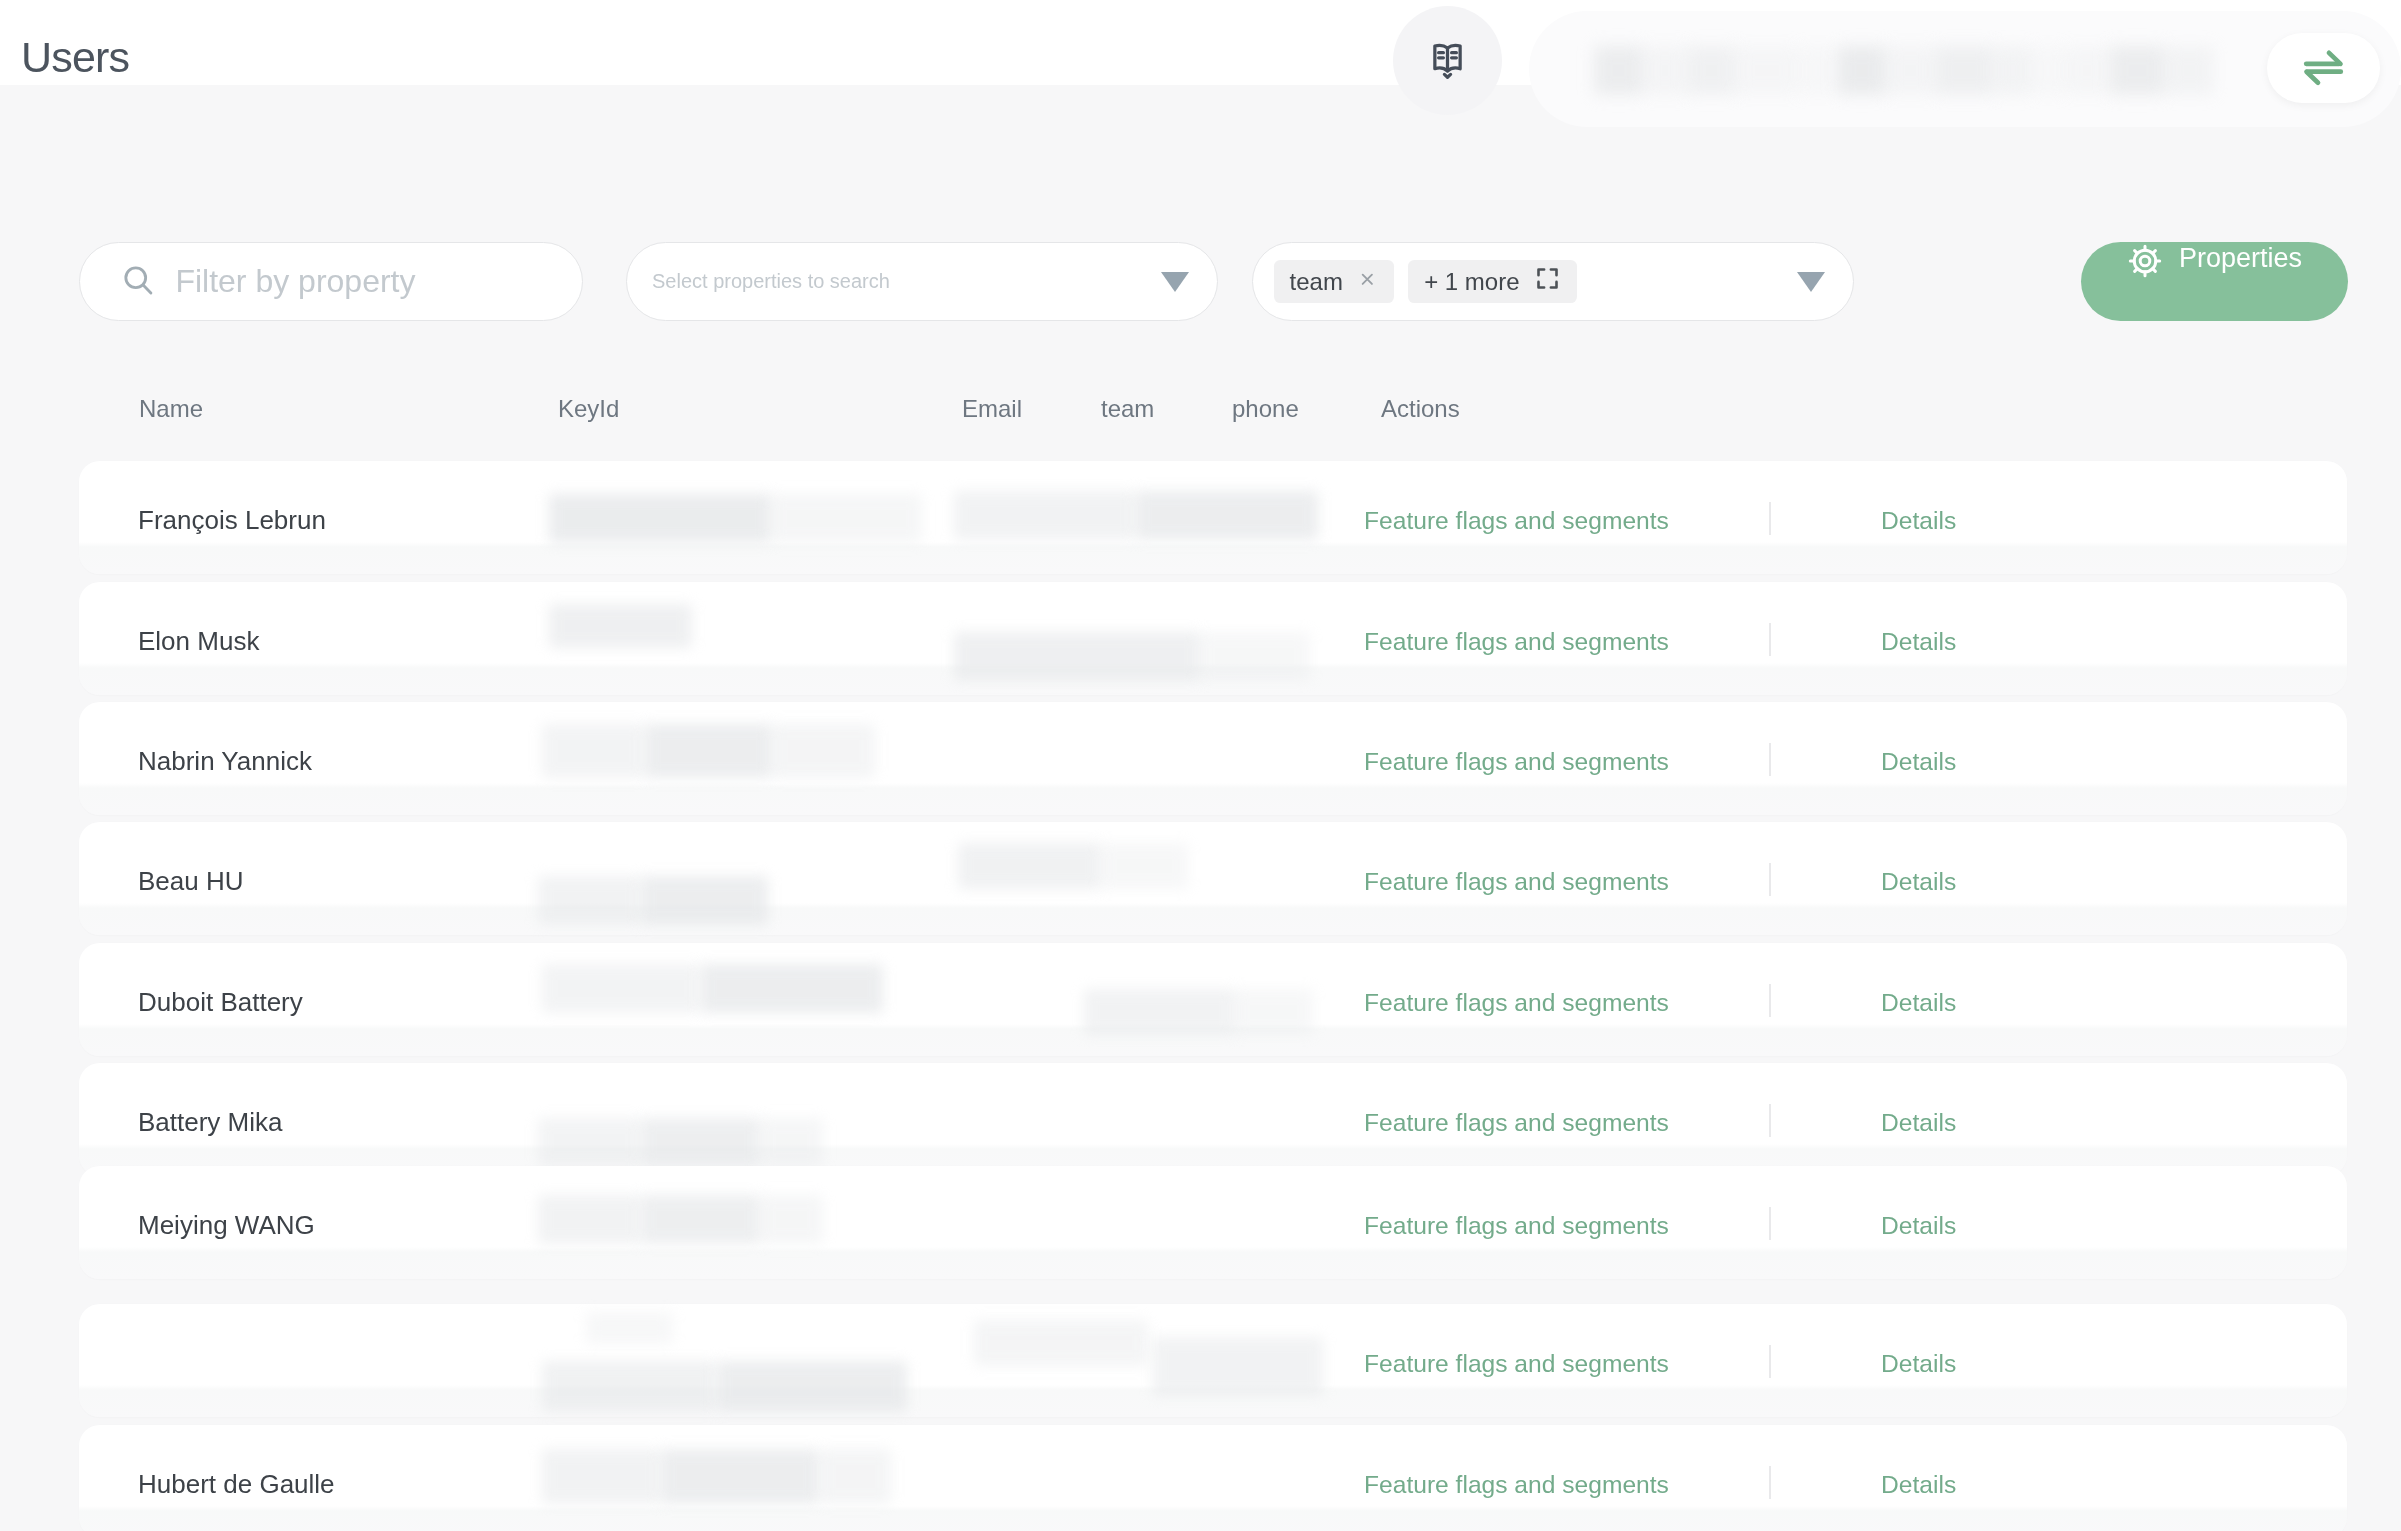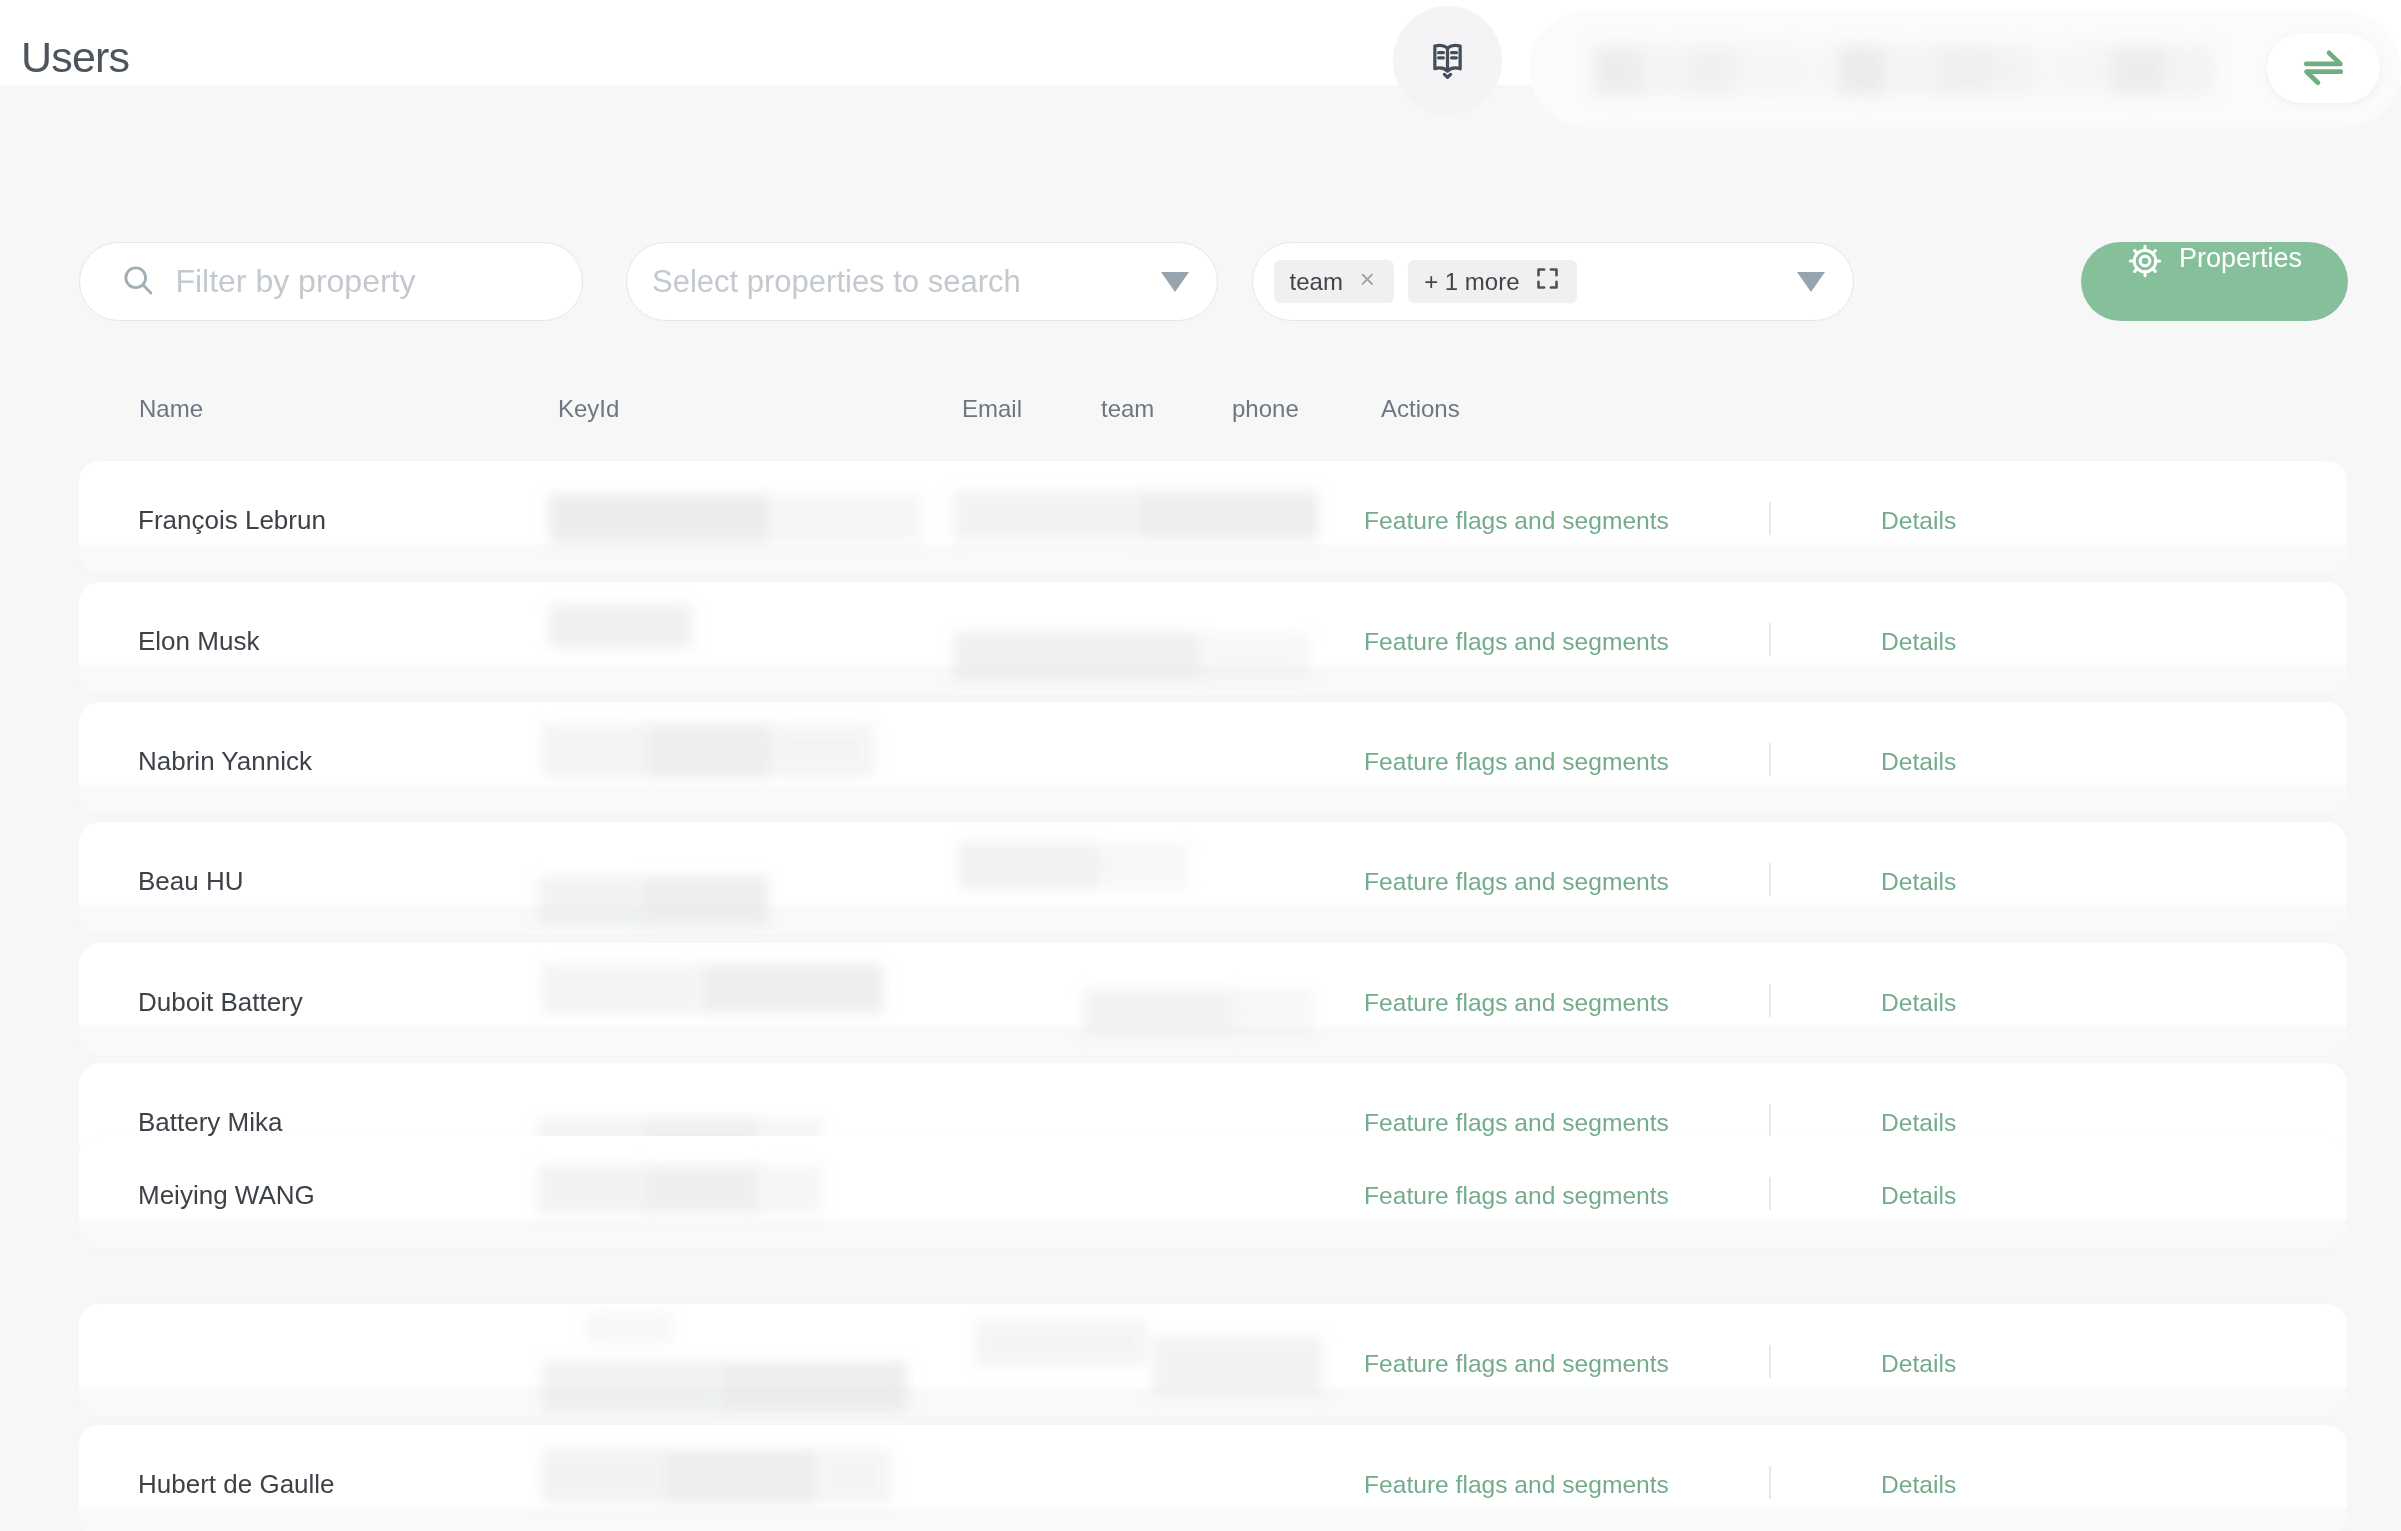--- a/index.html
+++ b/index.html
@@ -21,21 +21,21 @@
             display:flex;align-items:center;justify-content:center;cursor:pointer;}
 
   
   .pill{position:absolute;top:242px;height:79px;background:#ffffff;border:1.6px solid #e5e6e8;
         border-radius:41px;box-sizing:border-box;display:flex;align-items:center;}
   .pill-filter{left:79px;width:504px;padding:0 0 0 40px;gap:17.4px;}
   .pill-filter input{border:none;outline:none;flex:1;min-width:0;font-size:32px;color:#41464c;
                      font-family:"Liberation Sans",sans-serif;background:transparent;}
   .pill-filter input::placeholder{color:#c3c9ce;}
   .pill-select{left:626px;width:592px;padding:0 28.5px 0 25px;cursor:pointer;}
-  .pill-select .ph{font-size:31px;color:#c3c9ce;}
+  .pill-select .ph{font-size:20px;color:#c3c9ce;}
   .pill-multi{left:1252px;width:602px;padding:0 28.5px 0 20.6px;cursor:pointer;}
   .caret{margin-left:auto;width:0;height:0;border-left:14.3px solid transparent;
          border-right:14.3px solid transparent;border-top:20.6px solid #96a4af;}
   .chip{height:43px;background:#f0f0f1;border-radius:6.3px;display:flex;align-items:center;
         padding:0 16px;gap:14.3px;font-size:24px;color:#41464c;margin-right:14.3px;cursor:pointer;white-space:nowrap;}
   .props-btn{position:absolute;left:2081px;top:242px;width:267px;height:79px;border-radius:41px;
              background:#86c09b;border:none;color:#ffffff;display:flex;align-items:flex-start;
              justify-content:center;gap:16px;font-size:27px;font-family:"Liberation Sans",sans-serif;
              cursor:pointer;}
 
@@ -213,21 +213,21 @@
       </article>
       <article class="row" style="top: 1063px;">
       <span class="name">Battery Mika</span>
       <span class="link link-flags">Feature flags and segments</span>
       <span class="divider"></span>
       <span class="link link-details">Details</span>
     <div class="blur-block" style="left: 459px; top: 55px; width: 103px; height: 49px; opacity: 0.45;"></div>
         <div class="blur-block" style="left: 562px; top: 55px; width: 119px; height: 49px; opacity: 0.65;"></div>
         <div class="blur-block" style="left: 681px; top: 55px; width: 63px; height: 49px; opacity: 0.35;"></div>
       </article>
-      <article class="row" style="top: 1136px;">
+      <article class="row" style="top: 1166px;">
       <span class="name">Meiying WANG</span>
       <span class="link link-flags">Feature flags and segments</span>
       <span class="divider"></span>
       <span class="link link-details">Details</span>
     <div class="blur-block" style="left: 459px; top: 28.5px; width: 103px; height: 49px; opacity: 0.5;"></div>
         <div class="blur-block" style="left: 562px; top: 28.5px; width: 119px; height: 49px; opacity: 0.65;"></div>
         <div class="blur-block" style="left: 681px; top: 28.5px; width: 63px; height: 49px; opacity: 0.35;"></div>
       </article>
       <article class="row" style="top: 1304px;">
       <span class="link link-flags">Feature flags and segments</span>

